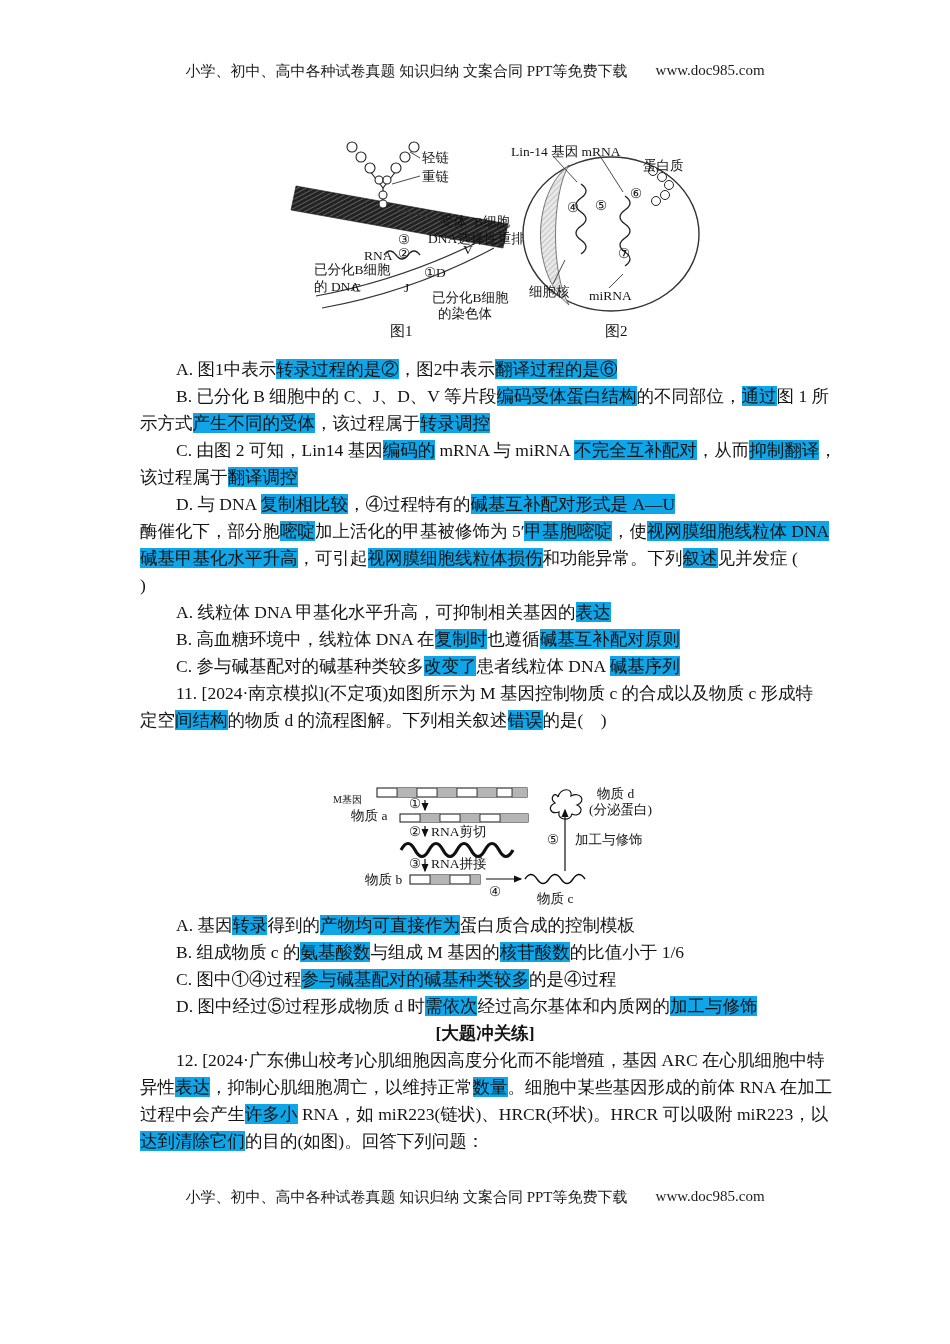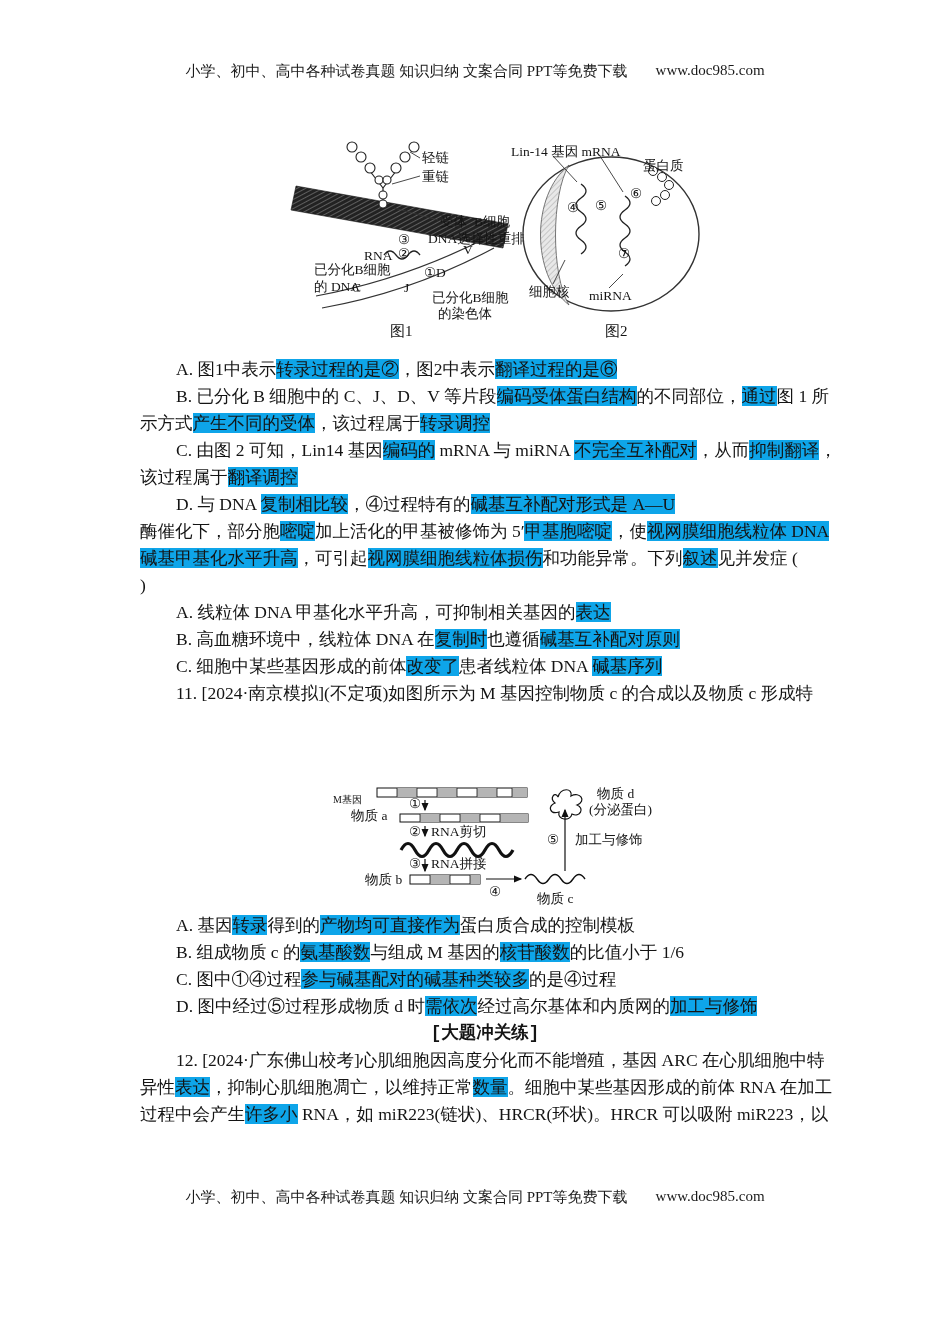--- a/index.html
+++ b/index.html
@@ -7,21 +7,21 @@
     position:relative; width:950px; height:1344px; background:#ffffff;
     font-family:"Liberation Serif","DejaVu Serif",serif; color:#141414; overflow:hidden;
   }
   .docline {
     position:absolute; left:0; width:100%; display:flex; justify-content:center;
     gap:28px; font-size:15px; color:#1a1a1a; white-space:nowrap;font-family:Liberation Serif, serif;
   }
   .textblock { position:absolute; left:140px; width:690px; }
   .tline { height:27px; line-height:27px; font-size:17.5px; white-space:nowrap; }
   .tline.indent { padding-left:36px; }
-  .tline.center { text-align:center; padding-left:0;font-family:Liberation Mono, monospace; }
+  .tline.center { text-align:center; padding-left:0; }
   .hl { background:#0ea5e9; }
   .it { }
   .b  { font-weight:bold; }
   .fig { position:absolute; }
   .figsvg { position:absolute; left:0; top:0; }
   .flabel { position:absolute; font-size:13.5px; line-height:1.15; white-space:nowrap; color:#141414; }
   .fcap { position:absolute; font-size:15px; white-space:nowrap; color:#141414; }
 </style>
 </head>
 <body>
@@ -129,22 +129,23 @@
       <div class="tline indent"><span>B. 已分化 B 细胞中的 C、J、D、V 等片段</span><span class="hl">编码受体蛋白结构</span><span>的不同部位，</span><span class="hl">通过</span><span>图 1 所</span></div>
       <div class="tline"><span>示方式</span><span class="hl">产生不同的受体</span><span>，该过程属于</span><span class="hl">转录调控</span></div>
       <div class="tline indent"><span>C. 由图 2 可知，</span><span class="it">Lin</span><span>14 基因</span><span class="hl">编码的</span><span> mRNA 与 miRNA </span><span class="hl">不完全互补配对</span><span>，从而</span><span class="hl">抑制翻译</span><span>，</span></div>
       <div class="tline"><span>该过程属于</span><span class="hl">翻译调控</span></div>
       <div class="tline indent"><span>D. 与 DNA </span><span class="hl">复制相比较</span><span>，④过程特有的</span><span class="hl">碱基互补配对形式是 A—U</span></div>
       <div class="tline"><span>酶催化下，部分胞</span><span class="hl">嘧啶</span><span>加上活化的甲基被修饰为 5′</span><span class="hl">甲基胞嘧啶</span><span>，使</span><span class="hl">视网膜细胞线粒体 DNA</span></div>
       <div class="tline"><span class="hl">碱基甲基化水平升高</span><span>，可引起</span><span class="hl">视网膜细胞线粒体损伤</span><span>和功能异常。下列</span><span class="hl">叙述</span><span>见并发症 (</span></div>
       <div class="tline"><span>)</span></div>
       <div class="tline indent"><span>A. 线粒体 DNA 甲基化水平升高，可抑制相关基因的</span><span class="hl">表达</span></div>
       <div class="tline indent"><span>B. 高血糖环境中，线粒体 DNA 在</span><span class="hl">复制时</span><span>也遵循</span><span class="hl">碱基互补配对原则</span></div>
-      <div class="tline indent"><span>C. 细胞中某些基因形成的前体</span><span class="hl">改变了</span><span>患者线粒体 DNA </span><span class="hl">碱基序列</span></div>
+      <div class="tline indent"><span>C. 参与碱基配对的碱基种类较多</span><span class="hl">改变了</span><span>患者线粒体 DNA </span><span class="hl">碱基序列</span></div>
       <div class="tline indent"><span>11. [2024·南京模拟](不定项)如图所示为 M 基因控制物质 c 的合成以及物质 c 形成特</span></div>
+      <div class="tline"><span>定空</span><span class="hl">间结构</span><span>的物质 d 的流程图解。下列相关叙述</span><span class="hl">错误</span><span>的是(　)</span></div>
     </div>
 
   <div class="fig" style="left:325px;top:780px;width:345px;height:132px">
     <svg class="figsvg" width="345" height="132" viewBox="0 0 345 132">
       <defs>
         <marker id="ah" markerWidth="8" markerHeight="8" refX="6" refY="3" orient="auto">
           <path d="M0,0 L7,3 L0,6 Z" fill="#111111"></path>
         </marker>
       </defs>
 
@@ -222,20 +223,21 @@
 
   <div class="textblock" style="top:912px">
       <div class="tline indent"><span>A. 基因</span><span class="hl">转录</span><span>得到的</span><span class="hl">产物均可直接作为</span><span>蛋白质合成的控制模板</span></div>
       <div class="tline indent"><span>B. 组成物质 c 的</span><span class="hl">氨基酸数</span><span>与组成 M 基因的</span><span class="hl">核苷酸数</span><span>的比值小于 1/6</span></div>
       <div class="tline indent"><span>C. 图中①④过程</span><span class="hl">参与碱基配对的碱基种类较多</span><span>的是④过程</span></div>
       <div class="tline indent"><span>D. 图中经过⑤过程形成物质 d 时</span><span class="hl">需依次</span><span>经过高尔基体和内质网的</span><span class="hl">加工与修饰</span></div>
       <div class="tline center"><span class="b">[大题冲关练]</span></div>
       <div class="tline indent"><span>12. [2024·广东佛山校考]心肌细胞因高度分化而不能增殖，基因 ARC 在心肌细胞中特</span></div>
       <div class="tline"><span>异性</span><span class="hl">表达</span><span>，抑制心肌细胞凋亡，以维持正常</span><span class="hl">数量</span><span>。细胞中某些基因形成的前体 RNA 在加工</span></div>
       <div class="tline"><span>过程中会产生</span><span class="hl">许多小</span><span> RNA，如 miR223(链状)、HRCR(环状)。HRCR 可以吸附 miR223，以</span></div>
+      <div class="tline"><span class="hl">达到清除它们</span><span>的目的(如图)。回答下列问题：</span></div>
     </div>
 
   <div class="docline" style="top:1188px">
     <span>小学、初中、高中各种试卷真题 知识归纳 文案合同 PPT等免费下载</span>
     <span>www.doc985.com</span>
   </div>
 
 </div>
 
 </body></html>

